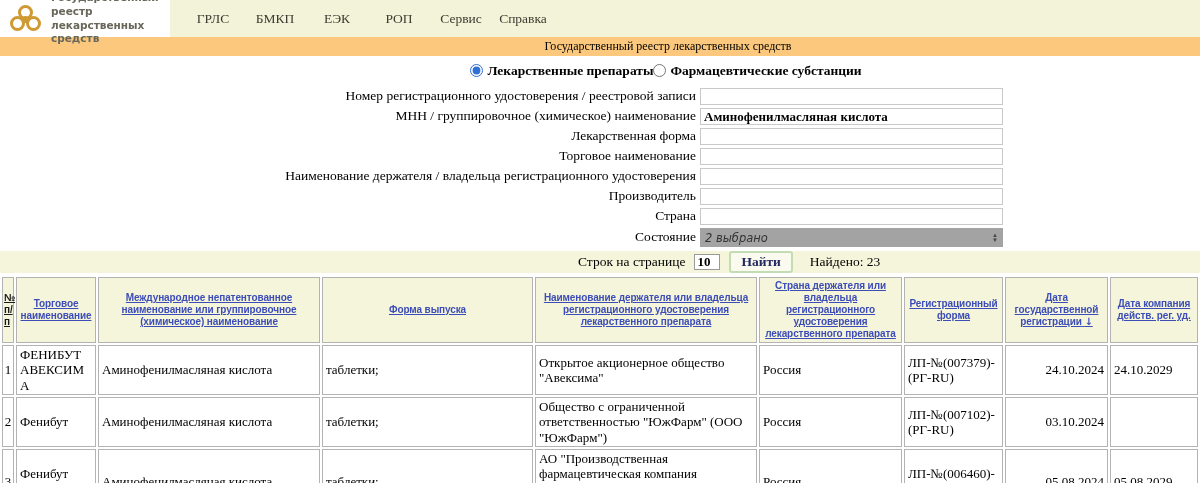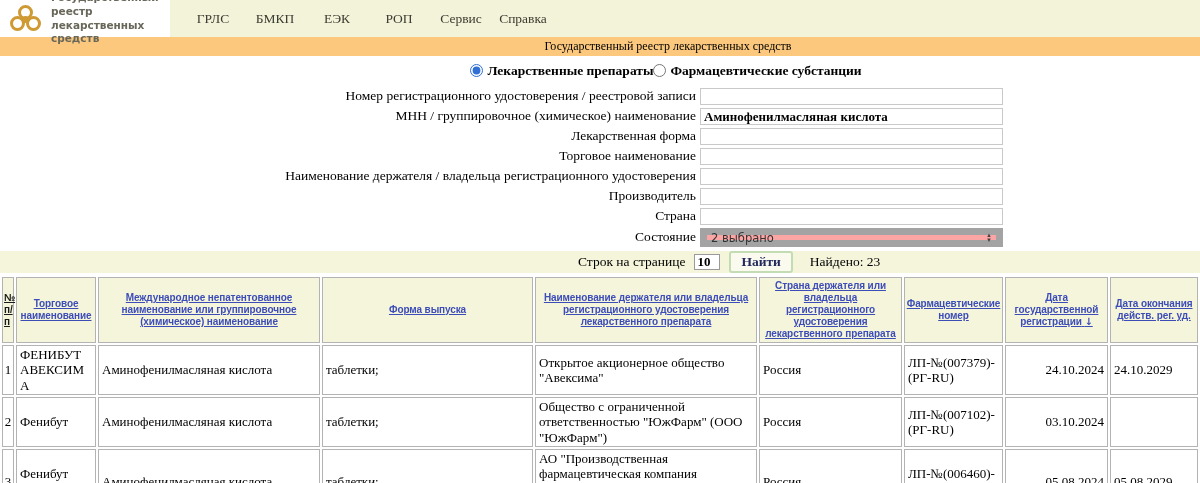--- a/index.html
+++ b/index.html
@@ -30,23 +30,23 @@
                align-items:center; font-weight:bold; font-size:13.5px; }
   .radio-opt { display:flex; align-items:center; gap:4px; cursor:pointer; }
   .radio-opt input { accent-color:#2f6fd6; width:13px; height:13px; margin:0; }
 
   
   .form { margin-top:7px; }
   .form-row { display:flex; align-items:center; margin-bottom:3px; }
   .form-label { width:700px; text-align:right; padding-right:4px; font-size:13.5px; line-height:1.2; }
   .form-input { width:303px; height:17px; border:1px solid #c9c9c9; background:#fff;
                 font-family:"Liberation Serif", serif; font-size:13px; font-weight:bold; padding:0 3px; }
-  .select-box { width:303px; height:19px; background:#fca5a5; border:7px solid #a3a3a3;
+  .select-box { width:303px; height:19px; background:#a3a3a3; border:1px solid #a3a3a3;
                 display:flex; align-items:center; justify-content:space-between;
-                padding:0 4px; cursor:pointer; }
+                padding:0 4px; cursor:pointer;font-style:italic; }
   .select-value { font-family:"DejaVu Sans", sans-serif; font-size:11.5px; color:#333; }
   .select-arrows { display:flex; flex-direction:column; line-height:4.5px; font-size:6px; color:#444; }
 
   
   .results-bar { margin-top:4px; height:22px; background:#f5f5dc; display:flex; align-items:center;
                  gap:9px; padding-left:578px; font-size:13.5px; }
   .rows-input { width:26px; height:16px; border:1px solid #9a9a9a; background:#fff;
                 font-family:"Liberation Serif", serif; font-size:13px; font-weight:bold; padding:0 2px; }
   .find-btn { border:2px solid #c3dcb4; background:#fafaef; border-radius:3px;
               font-family:"Liberation Serif", serif; font-weight:bold; font-size:13.5px;
@@ -169,26 +169,26 @@
       <col style="width:88px">
   </colgroup>
   <thead>
     <tr>
       <th class="num-col">№ п/п</th>
       <th>Торговое наименование</th>
       <th>Международное непатентованное наименование или группировочное (химическое) наименование</th>
       <th>Форма выпуска</th>
       <th>Наименование держателя или владельца регистрационного удостоверения лекарственного препарата</th>
       <th>Страна держателя или владельца регистрационного удостоверения лекарственного препарата</th>
-      <th>Фармацевтические номер</th>
+      <th>Регистрационный форма</th>
       <th>
         <span>Дата государственной регистрации</span>
         <span class="sort-arrow">↓</span>
       </th>
-      <th>Дата окончания действ. рег. уд.</th>
+      <th>Дата компания действ. рег. уд.</th>
     </tr>
   </thead>
   <tbody>
     <tr>
       <td>1</td>
       <td>ФЕНИБУТ АВЕКСИМА</td>
       <td>Аминофенилмасляная кислота</td>
       <td>таблетки;</td>
       <td>Открытое акционерное общество "Авексима"</td>
       <td>Россия</td>

